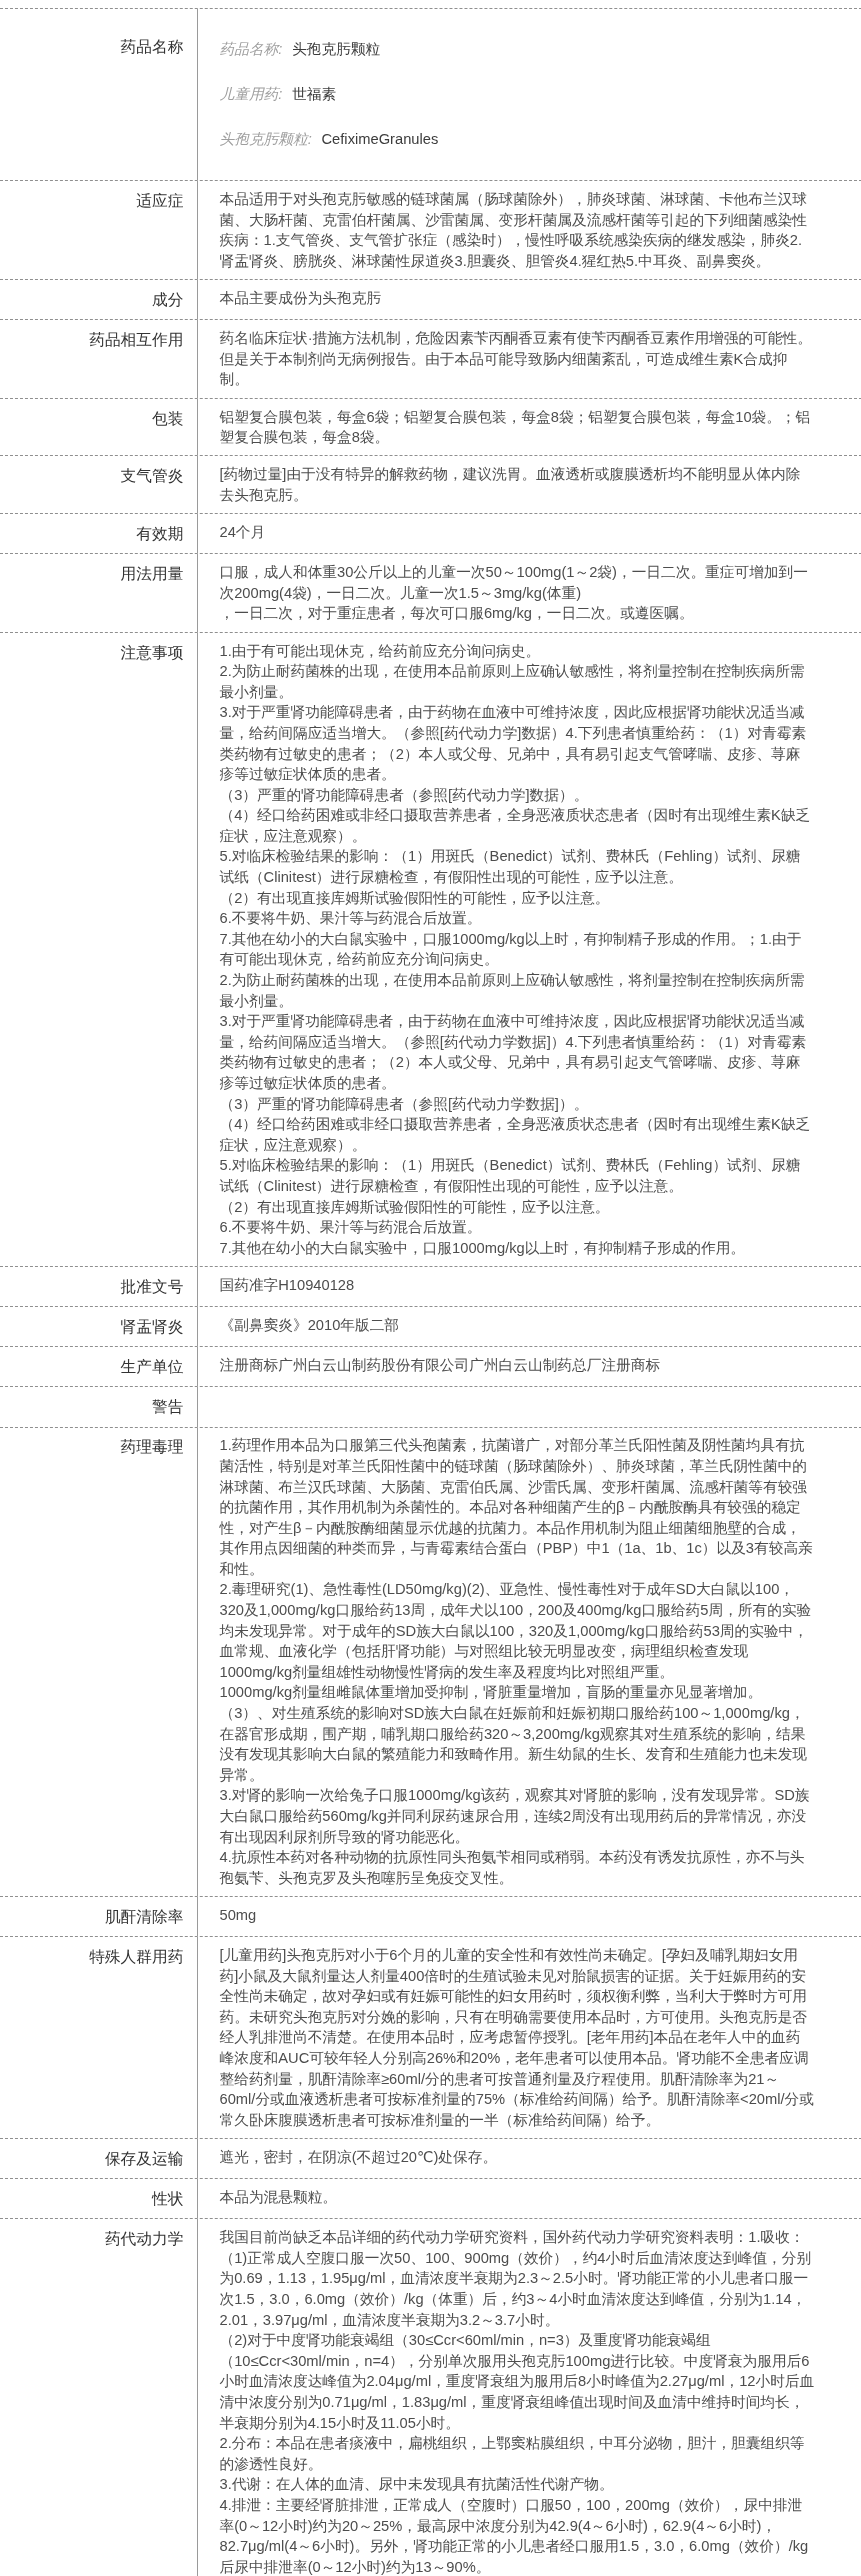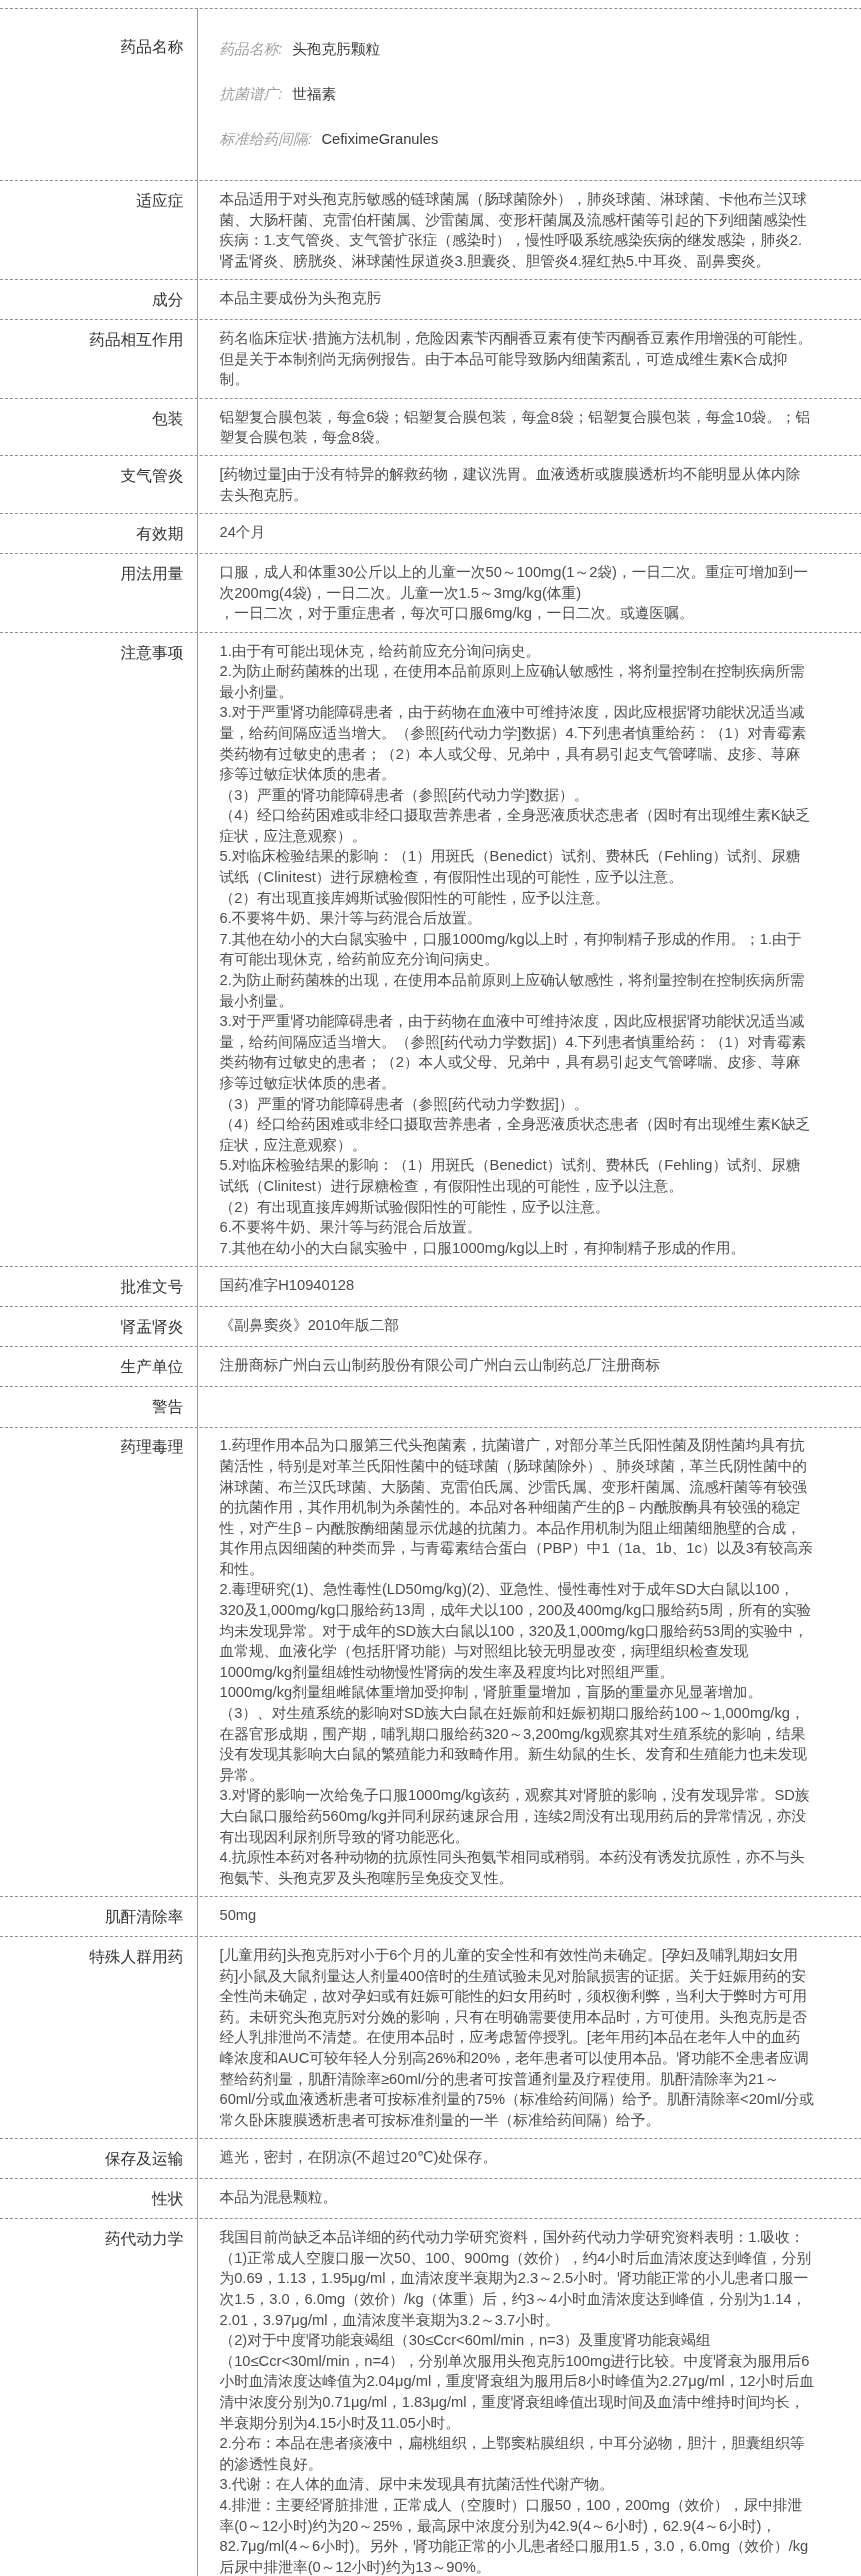--- a/index.html
+++ b/index.html
@@ -28,22 +28,22 @@
 </style>
 </head>
 <body>
 
 <div class="doc">
 
   <div class="row row-first">
     <div class="label-cell">药品名称</div>
     <div class="content-cell">
       <div class="field"><span class="field-label">药品名称:</span><span class="field-value">头孢克肟颗粒</span></div>
-      <div class="field"><span class="field-label">抗菌谱广:</span><span class="field-value">世福素</span></div>
-      <div class="field"><span class="field-label">标准给药间隔:</span><span class="field-value">CefiximeGranules</span></div>
+      <div class="field"><span class="field-label">儿童用药:</span><span class="field-value">世福素</span></div>
+      <div class="field"><span class="field-label">头孢克肟颗粒:</span><span class="field-value">CefiximeGranules</span></div>
     </div>
   </div>
 
   <div class="row">
     <div class="label-cell">适应症</div>
     <div class="content-cell">本品适用于对头孢克肟敏感的链球菌属（肠球菌除外），肺炎球菌、淋球菌、卡他布兰汉球菌、大肠杆菌、克雷伯杆菌属、沙雷菌属、变形杆菌属及流感杆菌等引起的下列细菌感染性疾病：1.支气管炎、支气管扩张症（感染时），慢性呼吸系统感染疾病的继发感染，肺炎2.肾盂肾炎、膀胱炎、淋球菌性尿道炎3.胆囊炎、胆管炎4.猩红热5.中耳炎、副鼻窦炎。</div>
   </div>
 
   <div class="row">
     <div class="label-cell">成分</div>

